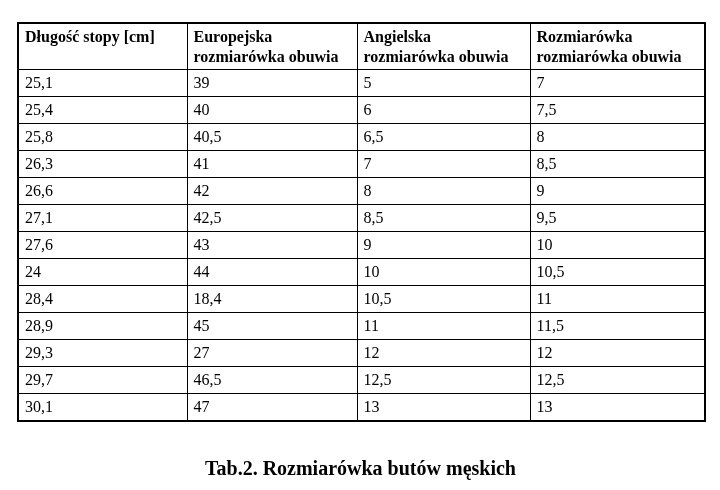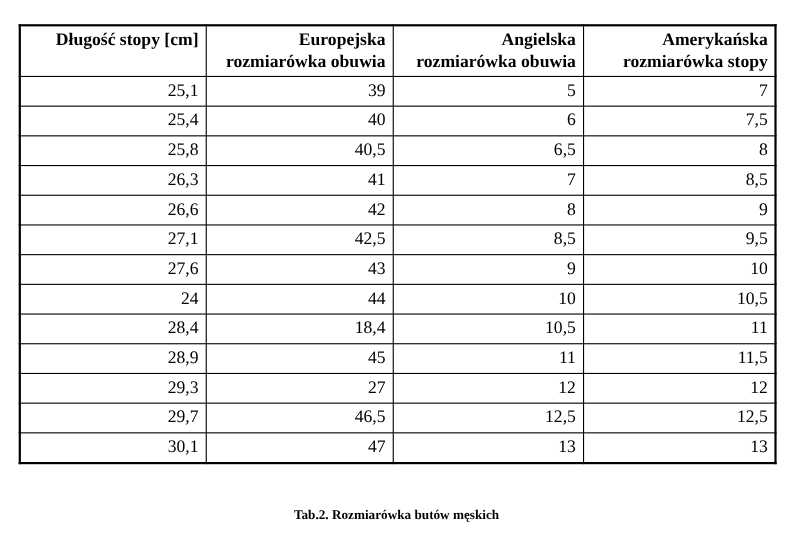--- a/index.html
+++ b/index.html
@@ -23,61 +23,61 @@
     width: 687px;
     border-collapse: collapse;
     table-layout: fixed;
     border: 2px solid #000000;
   }
   table.size-table th,
   table.size-table td {
     border: 1px solid #000000;
     font-size: 16px;
     line-height: 20px;
-    text-align: right;
+    text-align: left;
     vertical-align: top;
     padding: 3px 6px 2px 6px;
     overflow: hidden;
     white-space: normal;
   }
   table.size-table th {
     font-weight: bold;
     height: 40px; 
   }
   table.size-table td {
     height: 21px;
   }
   .caption {
     position: absolute;
     left: 17px;
     top: 458px;
     width: 687px;
     text-align: center;
     font-weight: bold;
-    font-size: 12px;
+    font-size: 20px;
     line-height: 20px;
   }
 </style>
 </head>
 <body>
 
 <div class="page">
   <table class="size-table">
     <colgroup>
       <col style="width:169px">
       <col style="width:170px">
       <col style="width:173px">
       <col style="width:175px">
     </colgroup>
     <thead>
       <tr>
           <th>Długość stopy [cm]</th>
           <th>Europejska rozmiarówka obuwia</th>
           <th>Angielska rozmiarówka obuwia</th>
-          <th>Amerykańska rozmiarówka stopy</th>
+          <th>Rozmiarówka rozmiarówka obuwia</th>
         </tr>
     </thead>
     <tbody>
         <tr>
           <td>25,1</td>
           <td>39</td>
           <td>5</td>
           <td>7</td>
         </tr>
         <tr>

